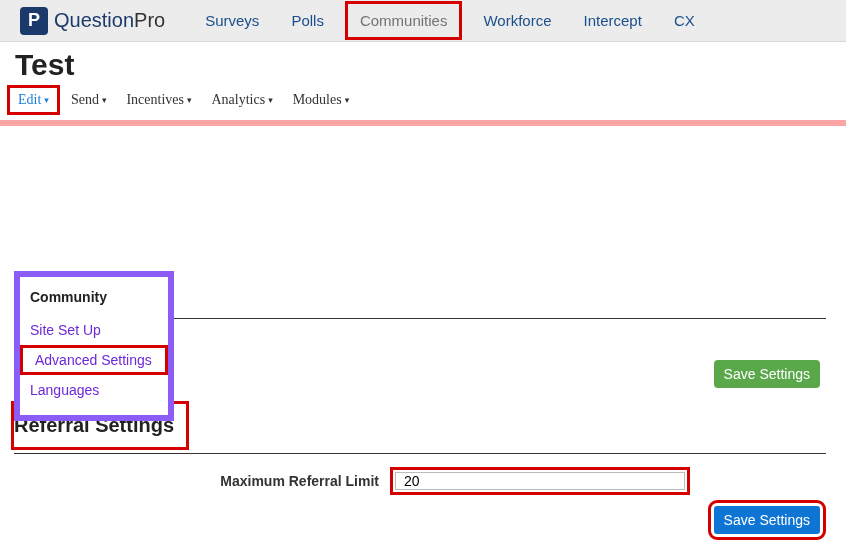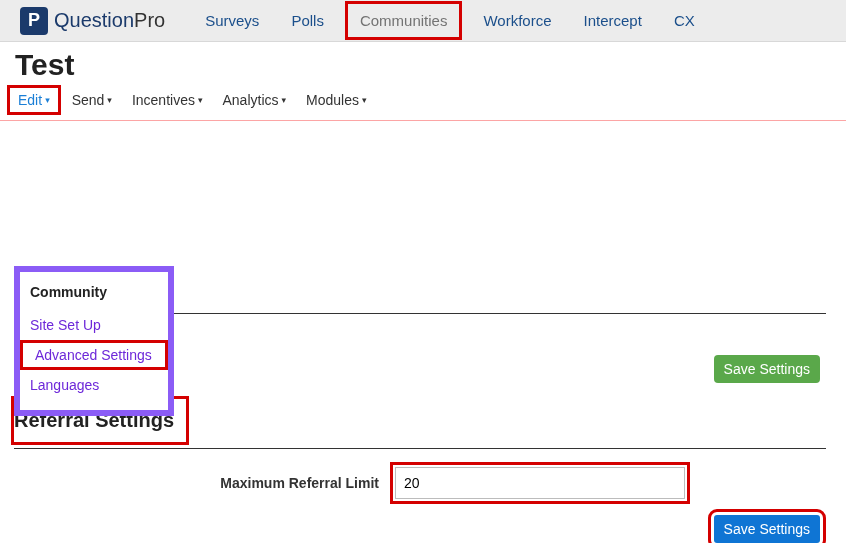--- a/index.html
+++ b/index.html
@@ -64,21 +64,22 @@
     .page-title {
       font-size: 30px;
       font-weight: 600;
       padding: 6px 15px 6px 15px;
       color: #222;
     }
     .sub-nav {
       display: flex;
       gap: 8px;
       padding: 0 10px 8px 10px;
-      border-bottom: 1px solid #fca5a5;
+      border-bottom: 6px solid #fca5a5;
+      font-family: Liberation Serif, serif;
     }
     .sub-nav-item {
       padding: 4px 6px;
       color: #333;
       font-size: 14px;
       cursor: pointer;
       display: flex;
       align-items: center;
       gap: 3px;
     }
@@ -175,21 +176,21 @@
       font-size: 14px;
       cursor: pointer;
       border: none;
     }
     .btn-save.blue {
       background: #0f75d4;
       border-radius: 3px;
     }
     .input-text {
       border: 1px solid #bcbcbc;
-      height: 32px;
+      height: 18px;
       width: 290px;
       padding: 0 8px;
       font-size: 14px;
     }
     .hl {
       outline: 3px solid #d40000;
       outline-offset: -1px;
     }
     .hl-nav {
       outline: 3px solid #d40000;

